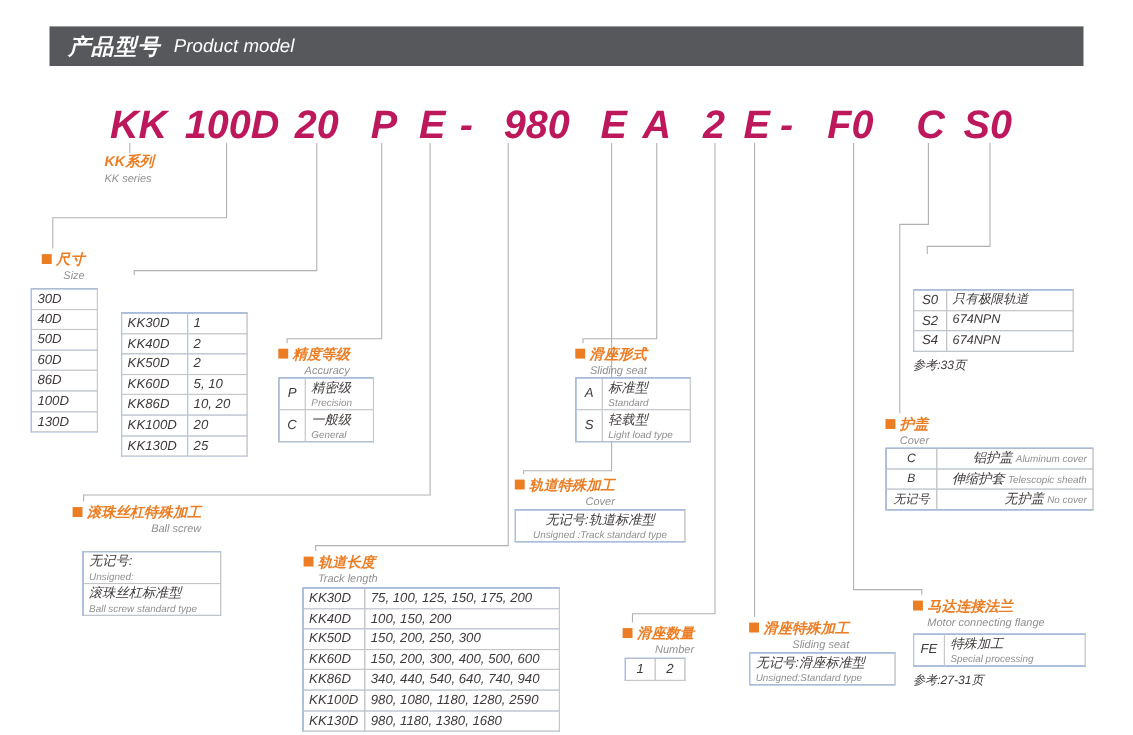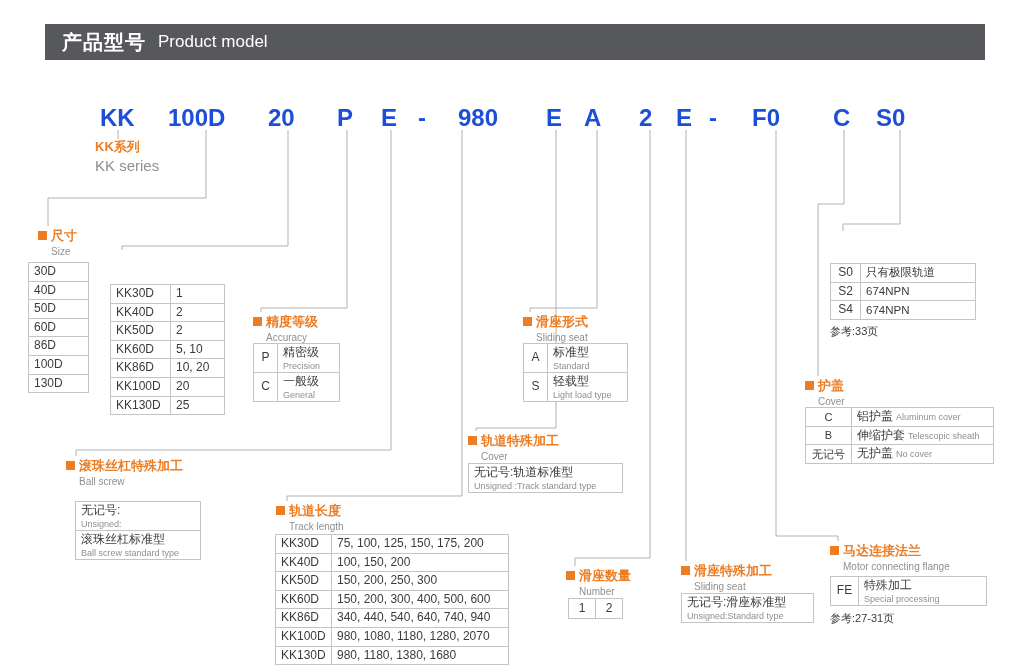--- a/index.html
+++ b/index.html
@@ -1,41 +1,41 @@
 <!DOCTYPE html>
 <html><head>
 <meta charset="utf-8">
 <style>
   * { margin:0; padding:0; box-sizing:border-box; }
   html,body { background:#fff; }
   body {
     width:1030px; height:668px; position:relative; overflow:hidden;
     font-family:"Liberation Sans","DejaVu Sans",sans-serif; color:#3e3a39;
   }
-  #stage { position:relative; width:1030px; height:616px; background:#fff; }
+  #stage { position:relative; width:1030px; height:616px; background:#fff;font-style:italic; }
   .abs { position:absolute; }
 
   .header-bar {
     left:45px; top:24px; width:940px; height:36px; background:#57585b;
     color:#fff; display:flex; align-items:center; padding-left:17px; z-index:2;
   }
   .header-zh { font-size:20px; font-weight:bold; letter-spacing:1px; }
   .header-en { font-size:17px; margin-left:12px; }
 
-  .code-seg { top:104px; font-size:24px; font-weight:bold; color:#1d4ed8; z-index:2; white-space:nowrap; }
+  .code-seg { top:92px; font-size:36px; font-weight:bold; color:#be185d; z-index:2; white-space:nowrap; }
 
   svg.connectors { left:0; top:0; z-index:1; }
   svg.connectors path { stroke:#b0b1b3; stroke-width:1; fill:none; }
 
   .series-zh { font-size:13px; font-weight:bold; color:#ed7d23; }
-  .series-en { font-size:15px; color:#8f8f8f; margin-top:1px; }
+  .series-en { font-size:10px; color:#8f8f8f; margin-top:1px; }
 
   .callout-title { z-index:2; font-size:13px; font-weight:bold; color:#ed7d23; white-space:nowrap; }
   .sq { display:inline-block; width:9px; height:9px; background:#ed7d23; margin-right:4px; }
-  .t-en { font-size:10px; font-weight:normal; color:#8f8f8f; margin-left:13px; margin-top:1px; }
+  .t-en { font-size:10px; font-weight:normal; color:#8f8f8f; margin-left:13px; margin-top:1px;text-align:right; }
 
   table.grid { border-collapse:collapse; z-index:2; background:#3b82f6;padding-left:20px; }
   table.grid td {
     border:1px solid #c3c4c5; font-size:12px; color:#3e3a39;
     padding:1px 5px; line-height:1.3; background:#fff; vertical-align:middle; white-space:nowrap;
   }
   td.code { text-align:center; }
   .en9  { display:block; font-size:9px; color:#8f8f8f; line-height:1.15; }
   .en9i { font-size:9px; color:#8f8f8f; margin-left:3px; }
   .ref { z-index:2; font-size:11px; color:#3e3a39; white-space:nowrap;text-align:right; }
@@ -44,25 +44,25 @@
   .t-lead td { height:15px; }
   .t-lead td:first-child { width:60px; }
   .t-lead td:last-child  { width:54px; }
   .t-acc  td:first-child { width:24px; }
   .t-acc  td:last-child  { width:62px; }
   .t-seat td:first-child { width:24px; }
   .t-seat td:last-child  { width:80px; }
   .t-limit td { height:17px; }
   .t-limit td:first-child { width:30px; text-align:center; }
   .t-limit td:last-child  { width:115px; font-size:11.5px; }
-  .t-cover td { height:17px; font-size:11.5px; }
+  .t-cover td { height:17px; font-size:11.5px;text-align:right; }
   .t-cover td:first-child { width:46px; text-align:center; font-size:11px; }
   .t-cover td:last-child  { width:142px; }
   .t-ball td  { width:125px; }
-  .t-track td { width:154px; }
+  .t-track td { width:154px;text-align:center; }
   .t-len td { height:17px; font-size:11.5px; }
   .t-len td:first-child { width:56px; }
   .t-len td:last-child  { width:177px; }
   .t-num td { width:27px; height:20px; text-align:center; }
   .t-seatsp td { width:132px; font-size:11.5px; }
   .t-motor td:first-child { width:28px; text-align:center; }
   .t-motor td:last-child  { width:128px; }
 </style>
 </head>
 <body>
@@ -295,21 +295,21 @@
     <tr>
           <td>KK60D</td>
           <td>150, 200, 300, 400, 500, 600</td>
         </tr>
     <tr>
           <td>KK86D</td>
           <td>340, 440, 540, 640, 740, 940</td>
         </tr>
     <tr>
           <td>KK100D</td>
-          <td>980, 1080, 1180, 1280, 2070</td>
+          <td>980, 1080, 1180, 1280, 2590</td>
         </tr>
     <tr>
           <td>KK130D</td>
           <td>980, 1180, 1380, 1680</td>
         </tr>
   </tbody>
     </table>
 
   <div class="callout-title abs" style="left:566px;top:567px">
     <span class="sq"></span><span>滑座数量</span>

